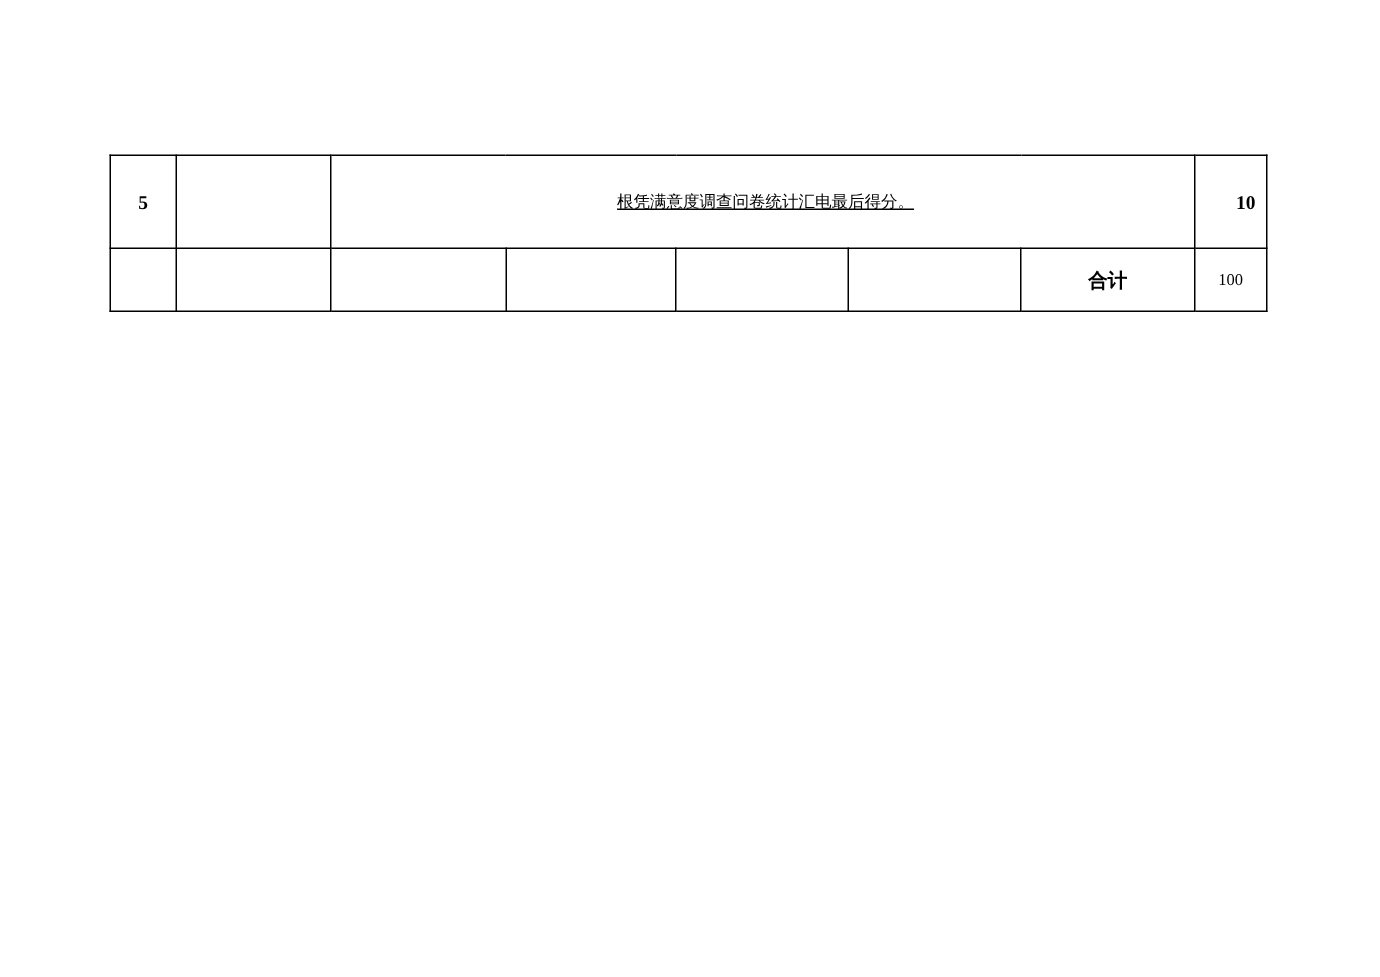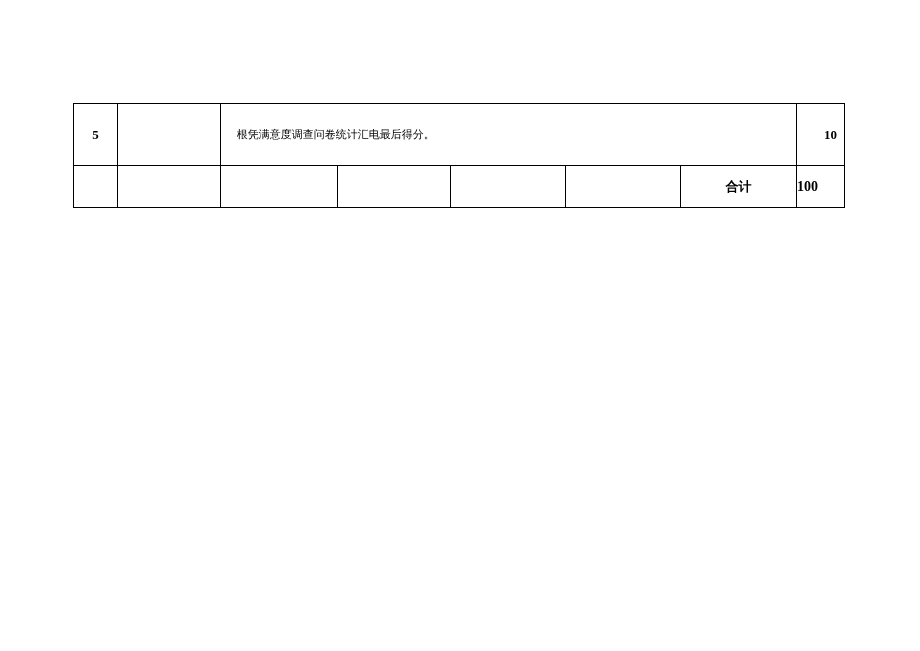--- a/index.html
+++ b/index.html
@@ -35,22 +35,23 @@
       font-weight: bold;
       font-size: 13px;
     }
     .row1-c2 {
       width: 103px;
       height: 62px;
     }
     .row1-c3 {
       height: 62px;
       font-size: 11px;
-      padding-left: 16px;
-      text-align: left;
+      padding-left: 4px;
+      text-align: center;
+      text-decoration: underline;
     }
     .row1-c4 {
       width: 48px;
       height: 62px;
       text-align: center;
       font-weight: bold;
       font-size: 13px;
       padding-left: 20px;
     }
     .row2-c1 {
@@ -80,23 +81,23 @@
     .row2-c7 {
       width: 116px;
       height: 42px;
       text-align: center;
       font-size: 13px;
       font-weight: bold;
     }
     .row2-c8 {
       width: 48px;
       height: 42px;
-      text-align: left;
-      font-weight: bold;
-      font-size: 14px;
+      text-align: center;
+      font-weight: normal;
+      font-size: 11px;
     }
   </style>
 </head>
 <body>
 
 <div class="table-container">
   <table>
     <tbody>
         <tr>
       <td class="row1-c1">

